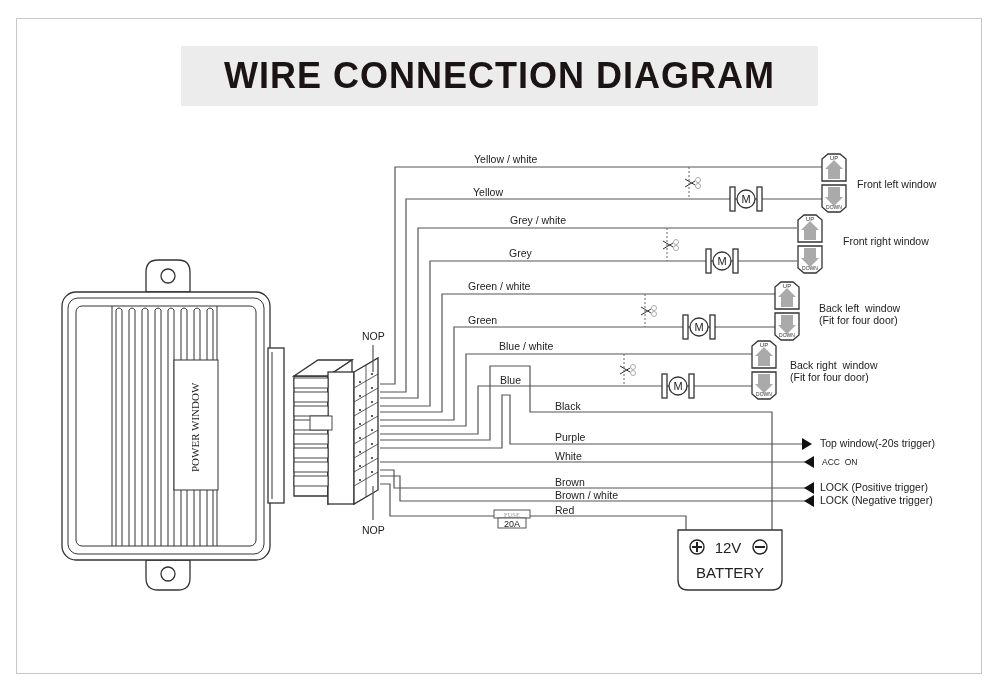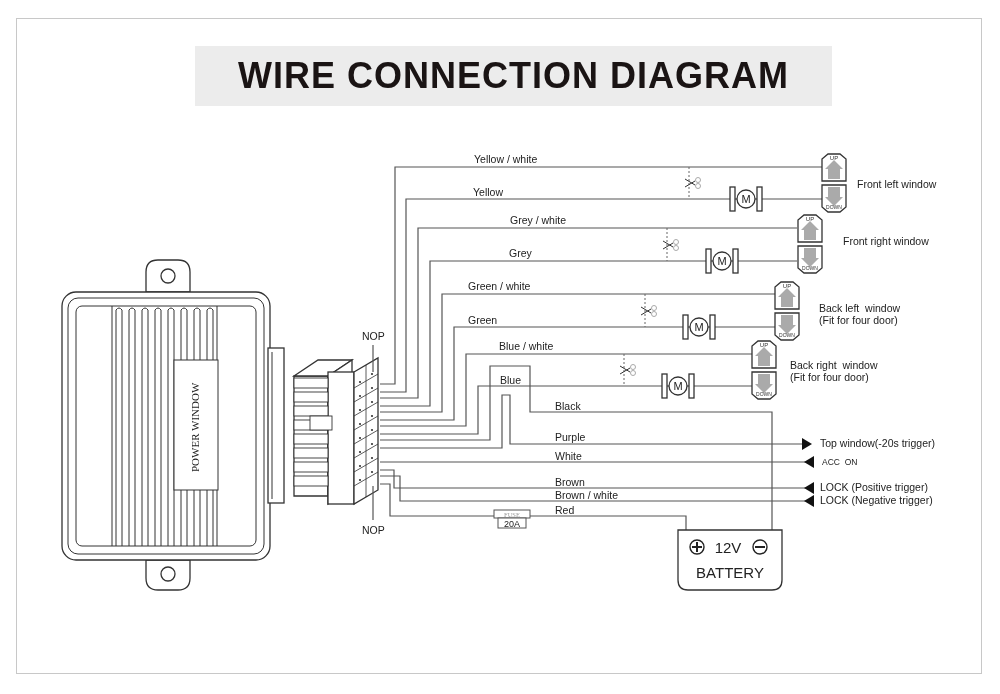--- a/index.html
+++ b/index.html
@@ -1,18 +1,18 @@
 <!DOCTYPE html>
 <html><head>
 <meta charset="utf-8">
 <style>
   html, body { margin:0; padding:0; background:#fff; }
   body { width:1000px; height:694px; position:relative; overflow:hidden; font-family:"Liberation Sans", sans-serif; }
   .frame { position:absolute; left:16px; top:18px; width:966px; height:656px; border:1px solid #c8c8c8; box-sizing:border-box; }
-  .title-box { position:absolute; left:181px; top:46px; width:637px; height:60px; background:#ececec; display:flex; align-items:center; justify-content:center;margin-left:14px; }
+  .title-box { position:absolute; left:181px; top:46px; width:637px; height:60px; background:#ececec; display:flex; align-items:center; justify-content:center; }
   .title-box span { font-family:"Liberation Sans", sans-serif; font-weight:bold; font-size:36px; letter-spacing:1px; color:#1a1414; }
   svg { position:absolute; left:0; top:0; }
   .w { stroke:#555; stroke-width:1.2; fill:none; }
   .lbl { font-family:"Liberation Sans", sans-serif; font-size:10.5px; fill:#222; }
   .rlbl { font-family:"Liberation Sans", sans-serif; font-size:10.5px; fill:#222; }
   .dev { stroke:#333; stroke-width:1.3; fill:#fff; }
 </style>
 </head>
 <body>
 

